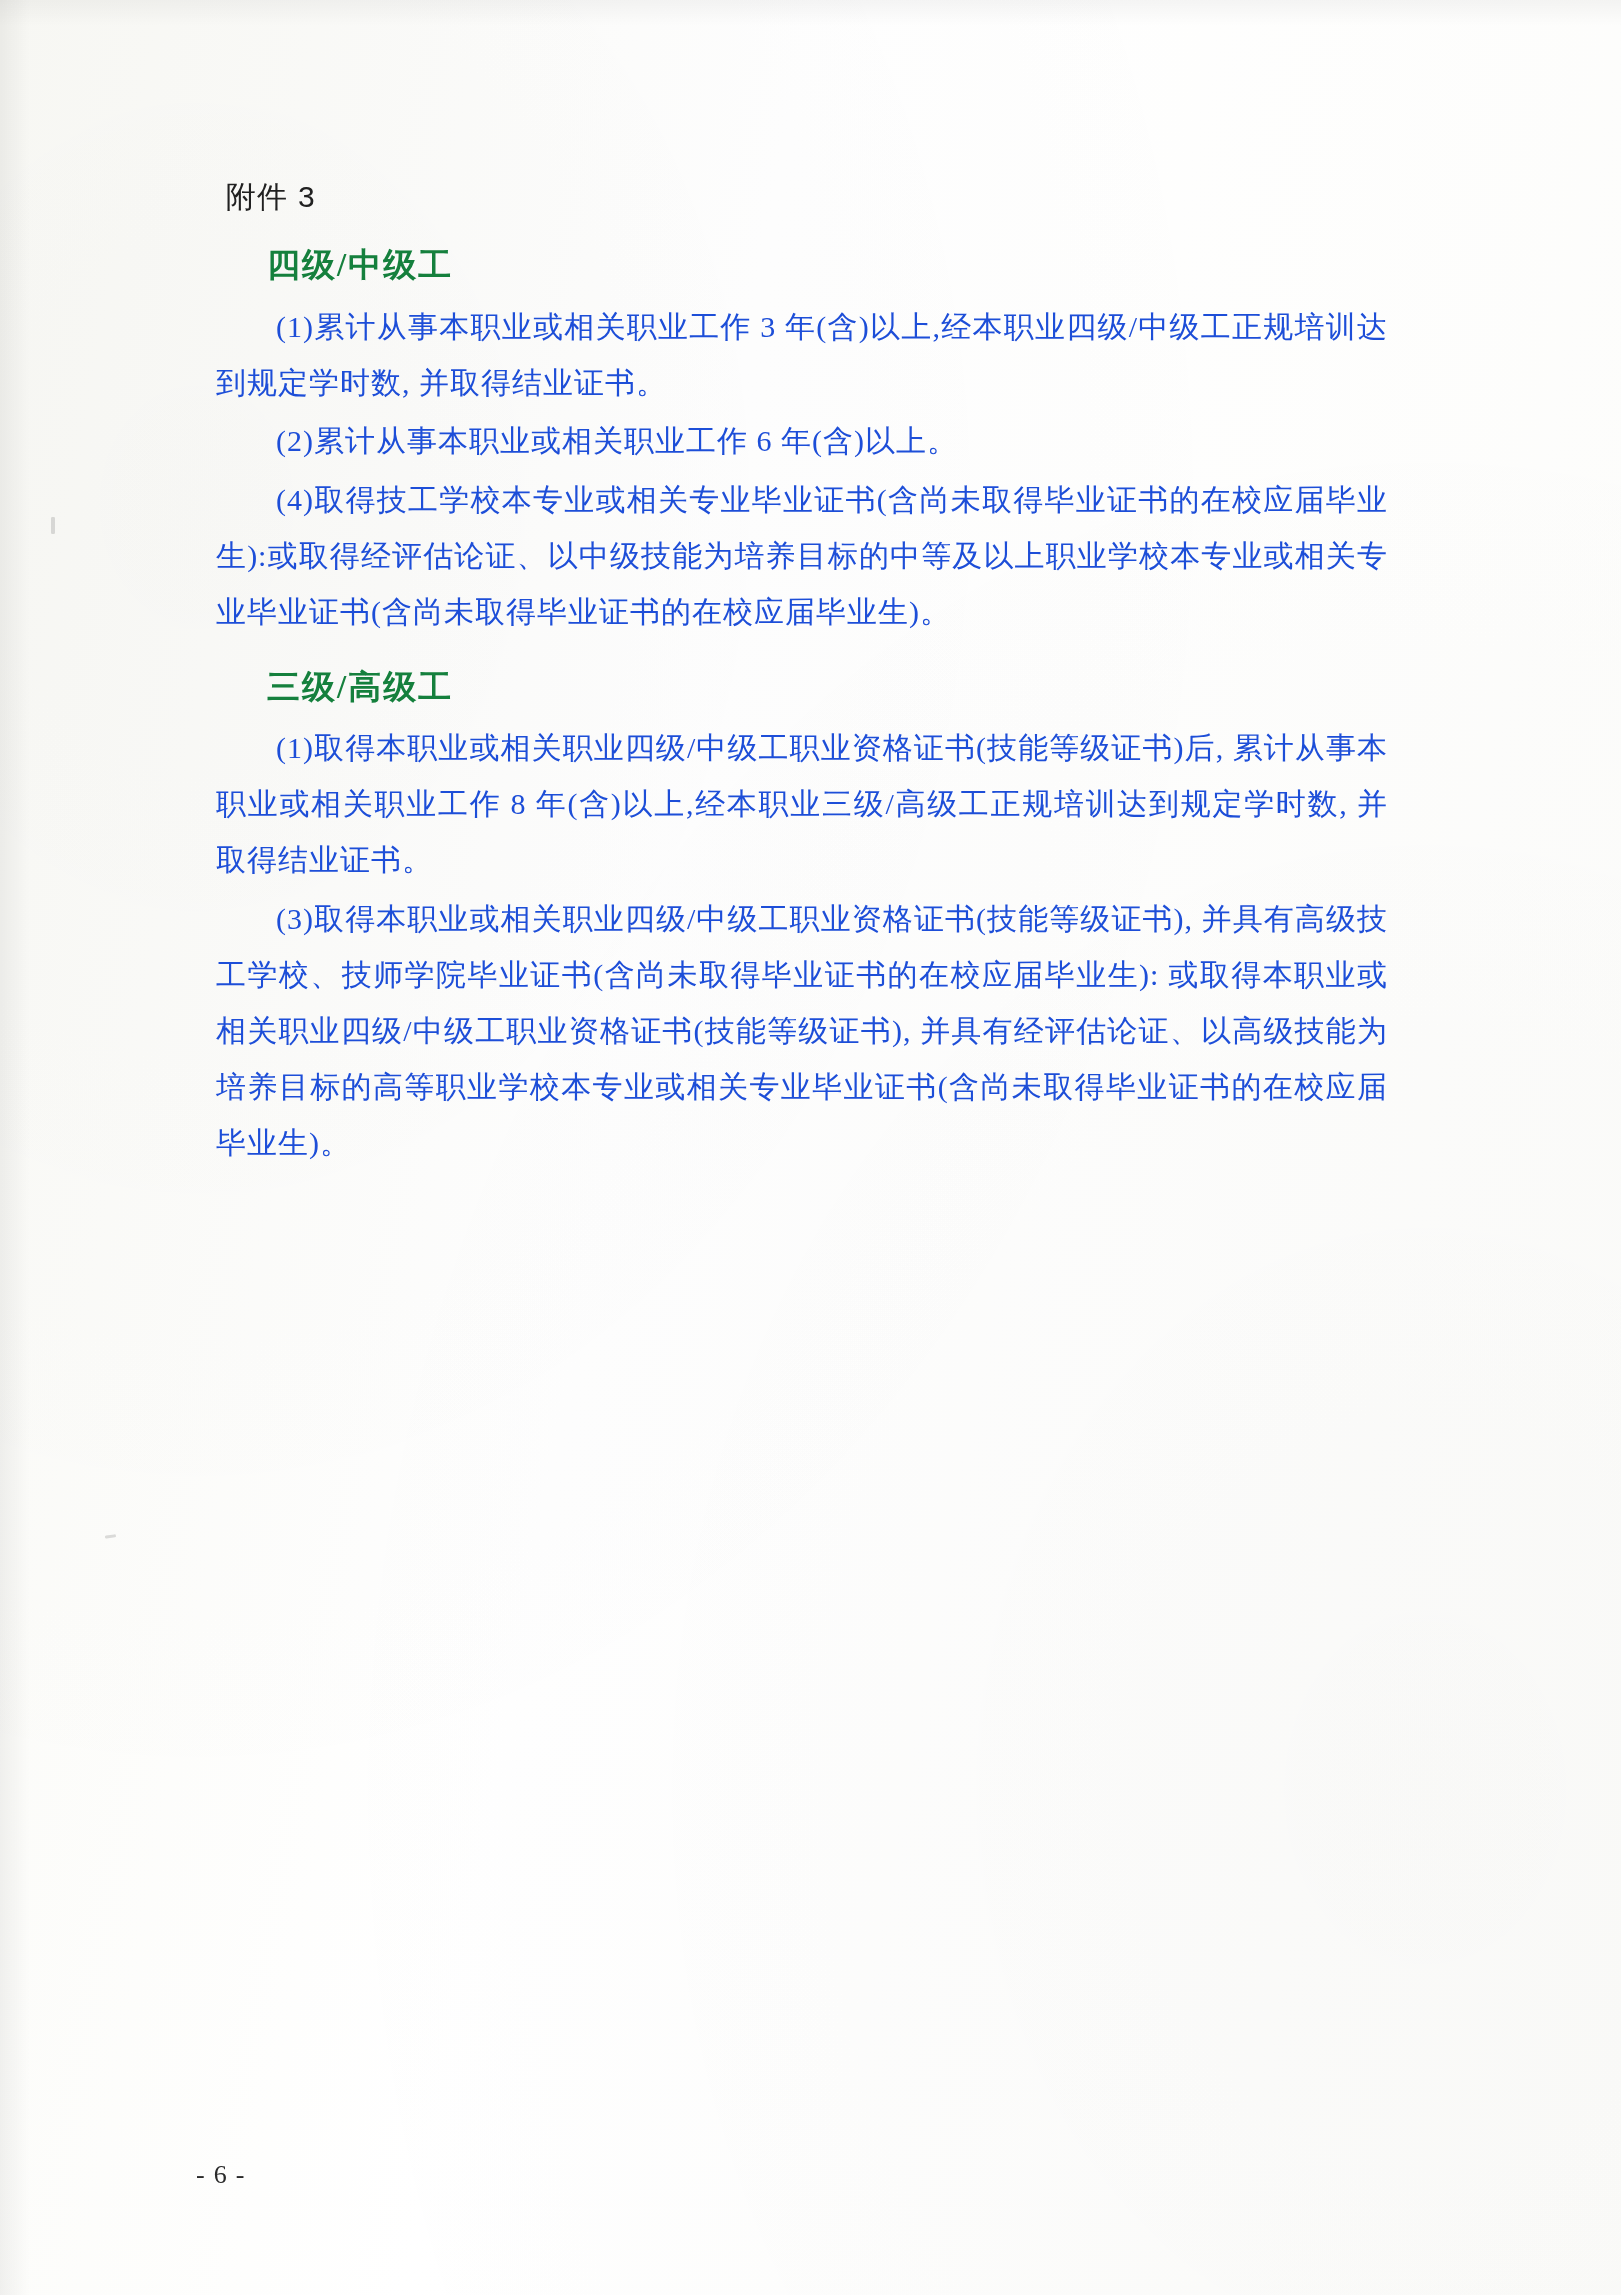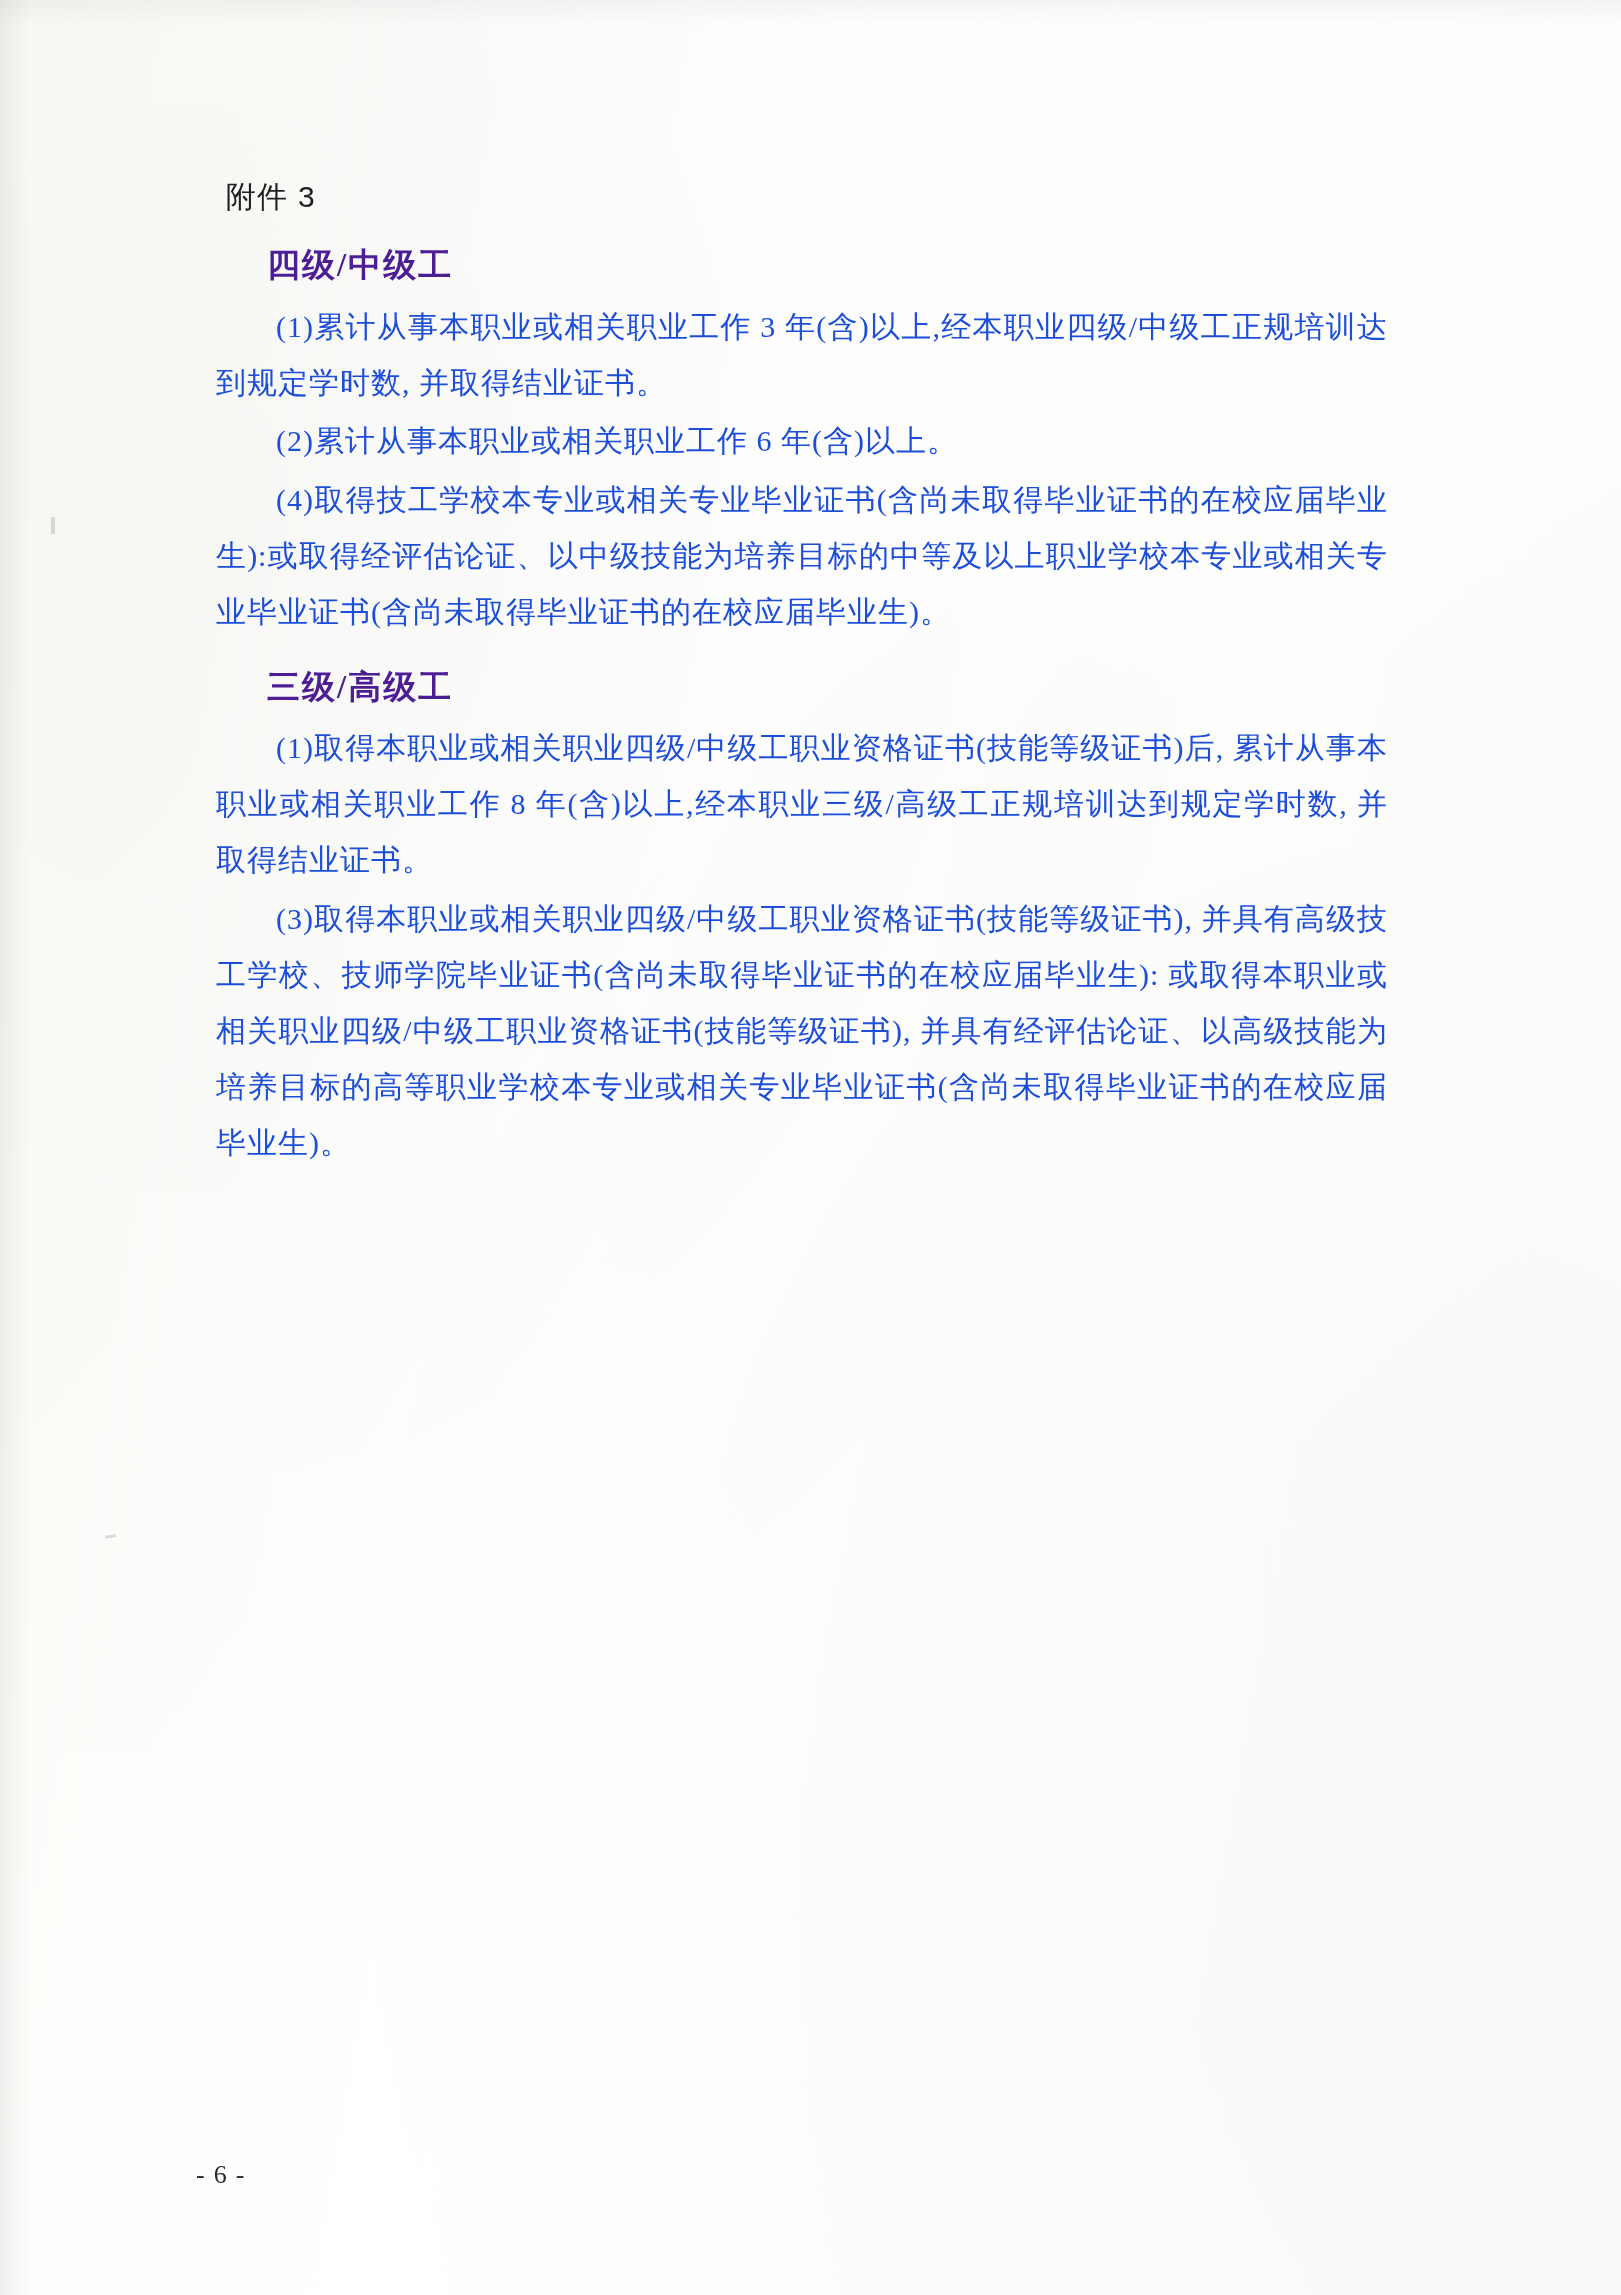--- a/index.html
+++ b/index.html
@@ -52,21 +52,21 @@
     letter-spacing: 6.5px;
     color: #111111;
     margin: 23.6px 0 35px 0;
     padding-left: 26px;
   }
   .section-heading {
     font-family: "Liberation Serif", "DejaVu Serif", serif;
     font-weight: bold;
     font-size: 33px;
     letter-spacing: 2px;
-    color: #4c1d95;
+    color: #15803d;
     margin: 25px 0 10.5px 51px;
   }
   .para {
     font-size: 30px;
     line-height: 56px;
     letter-spacing: 1px;
     color: #1d4ed8;
     text-align: justify;
     text-justify: inter-character;
     margin: 0 0 2.6px 0;

